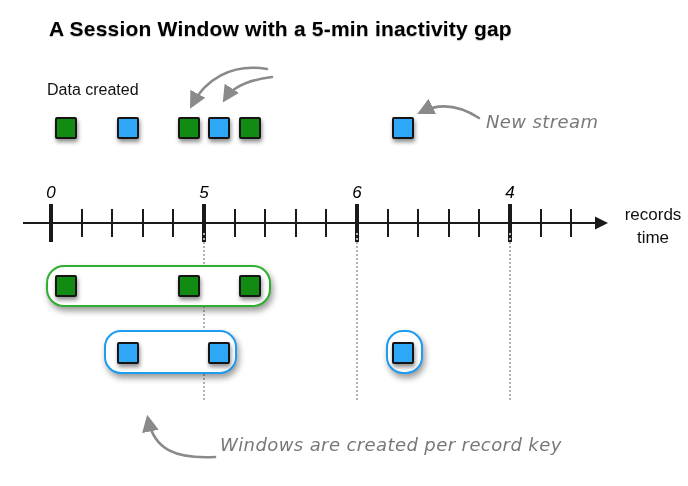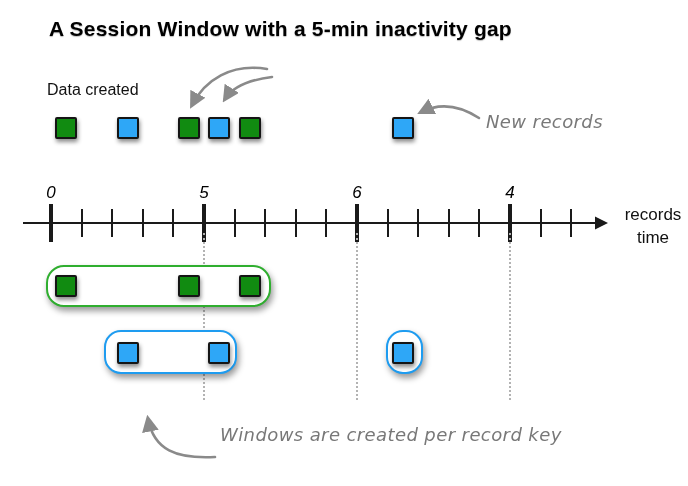--- a/index.html
+++ b/index.html
@@ -55,23 +55,23 @@
 </head>
 <body>
 
 <div id="canvas">
 
   <div class="title">A Session Window with a 5-min inactivity gap</div>
 
   <div class="plainlabel" style="left:38px;top:81px;">Data created</div>
 
 
-  <div class="hand" style="left:477px;top:111px;font-size:18px;">New records</div>
+  <div class="hand" style="left:477px;top:111px;font-size:18px;">New stream</div>
 
-  <div class="hand" style="left:211px;top:424px;font-size:18px;">Windows are created per record key</div>
+  <div class="hand" style="left:211px;top:434px;font-size:18px;">Windows are created per record key</div>
 
   <div class="axislabel">
     <div>records</div>
     <div>time</div>
   </div>
 
   <svg class="layer" width="688" height="486">
     <defs>
       <marker id="ah" viewBox="0 0 10 10" refX="7.5" refY="5" markerWidth="6.5" markerHeight="6.5" orient="auto-start-reverse">
         <path d="M0,0 L10,5 L0,10 z" class="ah"></path>

